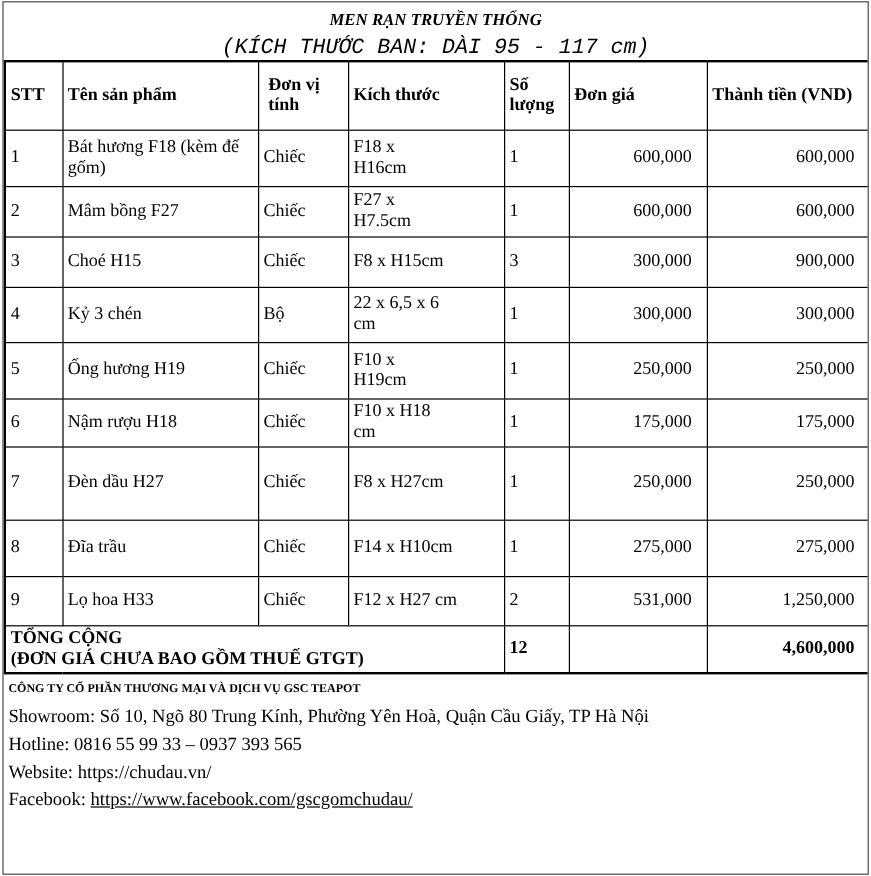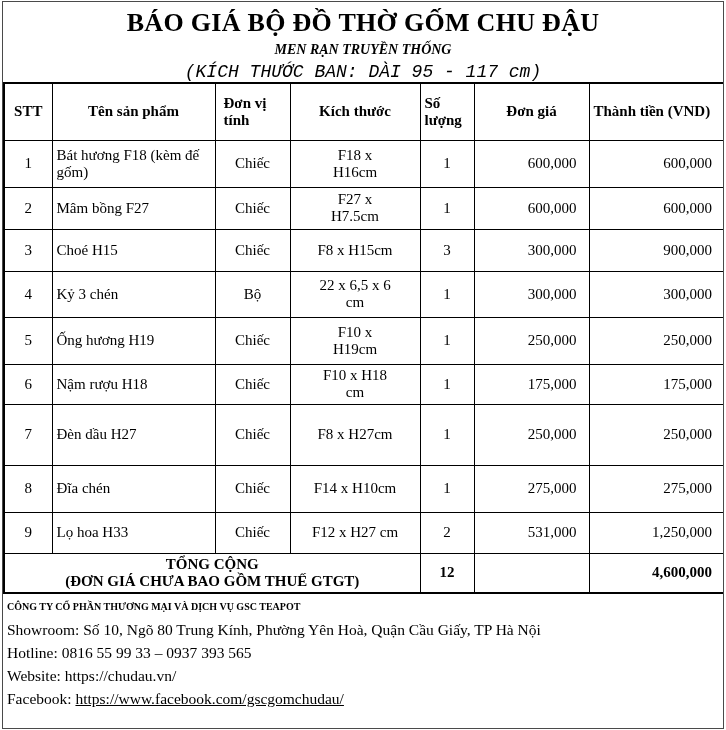--- a/index.html
+++ b/index.html
@@ -52,21 +52,21 @@
     border: 2px solid #000;
   }
   table.price th, table.price td {
     border: 1px solid #000;
     font-size: 15px;
     vertical-align: middle;
     padding: 2px 4px;
     overflow: hidden;
   }
   table.price th { font-weight: bold; }
-  .al-c { text-align: center; }
+  .al-c { text-align: left; }
   .al-l { text-align: left; }
   .al-r { text-align: right; padding-right: 12px !important; }
   .pad-l { padding-left: 8px !important; }
   .pre { white-space: pre-line; }
   .bold { font-weight: bold; }
   tr.total-row td { border-bottom: 2px solid #000; }
   
   .doc-footer { padding: 3px 6px 0 4px; }
   .doc-footer .line {
     font-size: 15.5px;
@@ -77,21 +77,20 @@
   .doc-footer .company { font-weight: bold; font-size: 10px; }
   .link { color: #000000; text-decoration: none; }
   .link.underlined { text-decoration: underline; }
 </style>
 </head>
 <body>
 
 <div class="page">
 
   <div class="doc-header">
-    <div class="doc-title">BÁO GIÁ BỘ ĐỒ THỜ GỐM CHU ĐẬU</div>
     <div class="doc-subtitle">MEN RẠN TRUYỀN THỐNG</div>
     <div class="doc-sizenote">(KÍCH THƯỚC BAN: DÀI 95 - 117 cm)</div>
   </div>
 
   <table class="price">
     <colgroup>
       <col style="width:48px">
         <col style="width:163px">
         <col style="width:75px">
       <col style="width:130px">
@@ -174,21 +173,21 @@
         <td class="al-c">7</td>
         <td class="al-l">Đèn dầu H27</td>
         <td class="al-c">Chiếc</td>
         <td class="al-c pre">F8 x H27cm</td>
         <td class="al-c">1</td>
         <td class="al-r">250,000</td>
         <td class="al-r">250,000</td>
       </tr>
       <tr style="height:47px">
         <td class="al-c">8</td>
-        <td class="al-l">Đĩa chén</td>
+        <td class="al-l">Đĩa trầu</td>
         <td class="al-c">Chiếc</td>
         <td class="al-c pre">F14 x H10cm</td>
         <td class="al-c">1</td>
         <td class="al-r">275,000</td>
         <td class="al-r">275,000</td>
       </tr>
       <tr style="height:41px">
         <td class="al-c">9</td>
         <td class="al-l">Lọ hoa H33</td>
         <td class="al-c">Chiếc</td>

